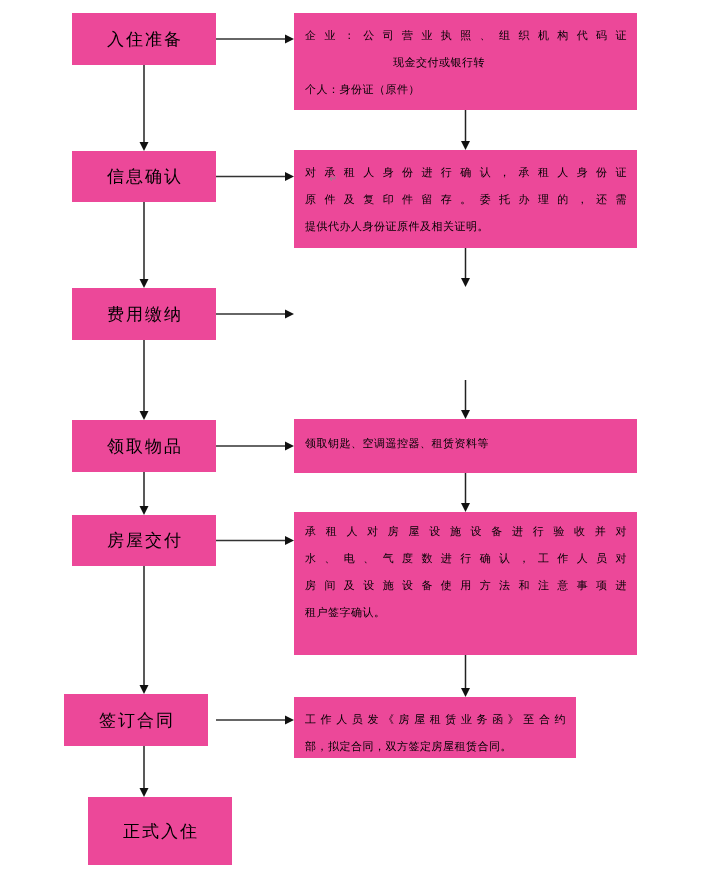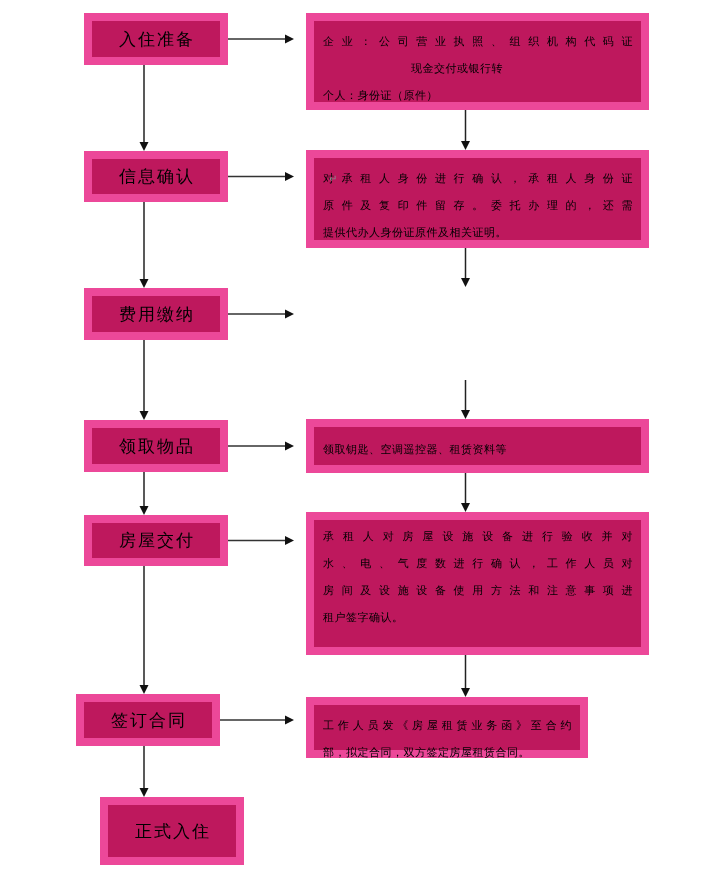--- a/index.html
+++ b/index.html
@@ -13,41 +13,40 @@
     overflow: hidden;
   }
   .arrows {
     position: absolute;
     left: 0; top: 0;
     width: 705px; height: 869px;
     pointer-events: none;
   }
   .box {
     position: absolute;
-    border: 8px solid #ec4899;
-    background: #be185d;
+    border: 2px solid #ec4899;
+    background: #ec4899;
     box-sizing: border-box;
-    margin-left: 12px;
   }
   .step {
     display: flex;
     align-items: center;
     justify-content: center;
     font-size: 17px;
     letter-spacing: 2px;
     text-indent: 2px;
     white-space: nowrap;
   }
   .detail {
     font-size: 11px;
     line-height: 27px;
     padding: 7px 8px 0 9px;
     letter-spacing: 0.5px;
   }
-  .detail.tight { padding-top: 4px; line-height: 27px; font-family: Liberation Mono, monospace; }
+  .detail.tight { padding-top: 4px; line-height: 27px; }
   .detail.single { padding-top: 9px; }
   .ln { text-align: left; }
   .ln.jl { text-align: justify; text-align-last: justify; }
   .ln.ind { padding-left: 88px; }
   .artifact {
     position: absolute;
     left: 329px;
     top: 174px;
     font-size: 10px;
     color: #8a8a8a;

